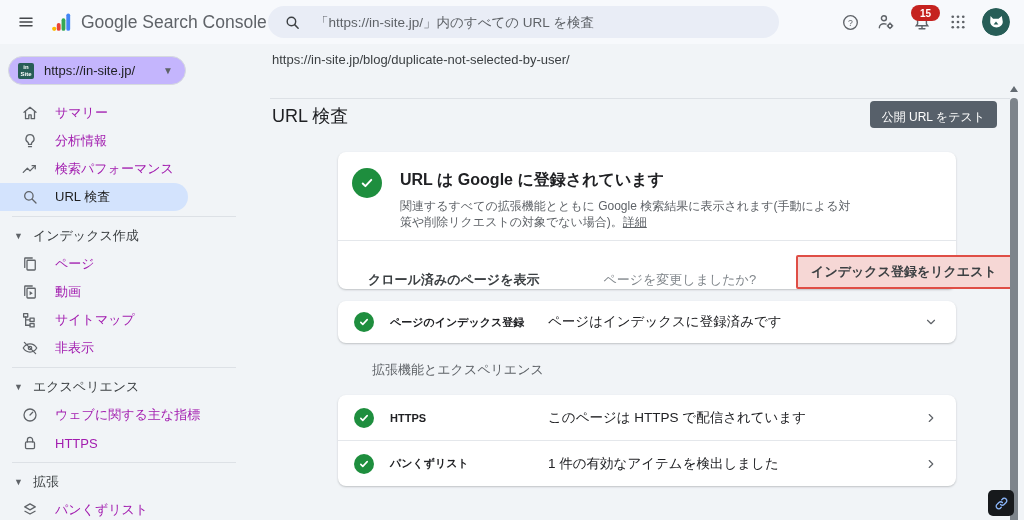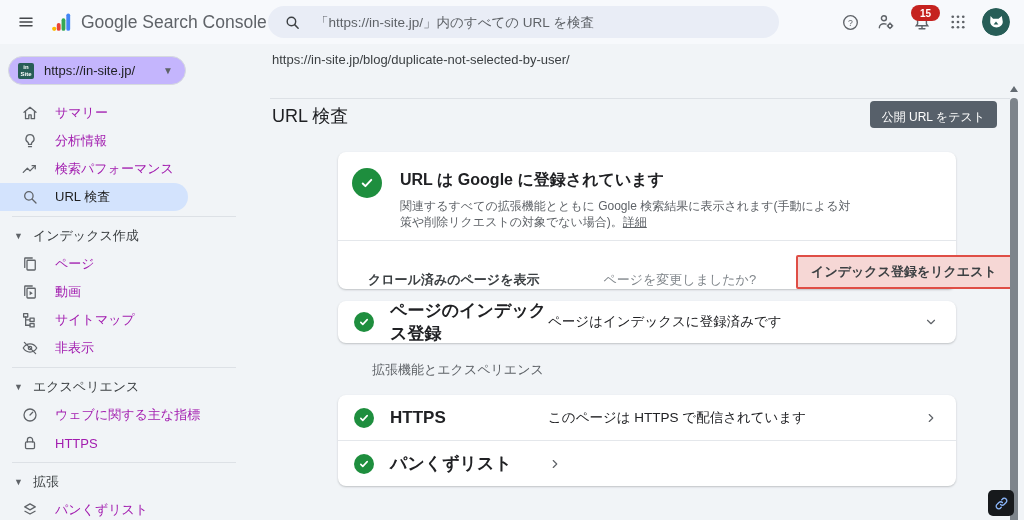--- a/index.html
+++ b/index.html
@@ -74,21 +74,21 @@
   .v-crawled{margin-left:30px;font-size:13px;font-weight:700;color:#3c4043;cursor:pointer;flex:none;}
   .v-spacer{flex:1;}
   .v-question{font-size:13px;color:#80868b;margin-right:8px;white-space:nowrap;}
   .req-index{margin-right:10px;border:2px solid var(--hl-red,#df4e46);background:var(--hl-red-bg,#f6d7d5);
              border-radius:2px;height:34px;display:flex;align-items:center;padding:0 13px;
              font-size:13px;font-weight:700;color:#3c4043;cursor:pointer;box-sizing:border-box;white-space:nowrap;}
 
   
   .row-card{margin-top:12px;height:42px;display:flex;align-items:center;cursor:pointer;}
   .row-card .check-sm{margin-left:16px;}
-  .row-label{font-size:17px;font-weight:700;color:#202124;margin-left:16px;width:158px;flex:none;}
+  .row-label{font-size:11px;font-weight:700;color:#202124;margin-left:16px;width:158px;flex:none;}
   .row-status{font-size:13.5px;color:#202124;flex:1;}
   .row-chev{margin-right:18px;flex:none;}
 
   .section-label{margin:18px 0 16px 34px;font-size:13px;color:#5f6368;}
 
   .enh-card{overflow:hidden;}
   .enh-row{height:45px;display:flex;align-items:center;cursor:pointer;}
   .enh-row + .enh-row{border-top:1px solid #e4e7eb;}
 
   
@@ -366,20 +366,21 @@
               </svg>
             </span>
           </div>
           <div class="enh-row">
             <div class="check-sm" style="margin-left: 16px;">
               <svg width="12" height="12" viewBox="0 0 18 18" fill="none" stroke="#fff" stroke-width="2.4" stroke-linecap="round" stroke-linejoin="round">
                 <path d="M4.2 9.5l3 3 6.6-7"></path>
               </svg>
             </div>
             <span class="row-label">パンくずリスト</span>
+            <span class="row-status">1 件の有効なアイテムを検出しました</span>
             <span class="row-chev">
               <svg width="14" height="14" viewBox="0 0 24 24" fill="none" stroke="#5f6368" stroke-width="2" stroke-linecap="round" stroke-linejoin="round">
                 <path d="M9 6l6 6-6 6"></path>
               </svg>
             </span>
           </div>
         </div>
     </div>
   </div>
 

